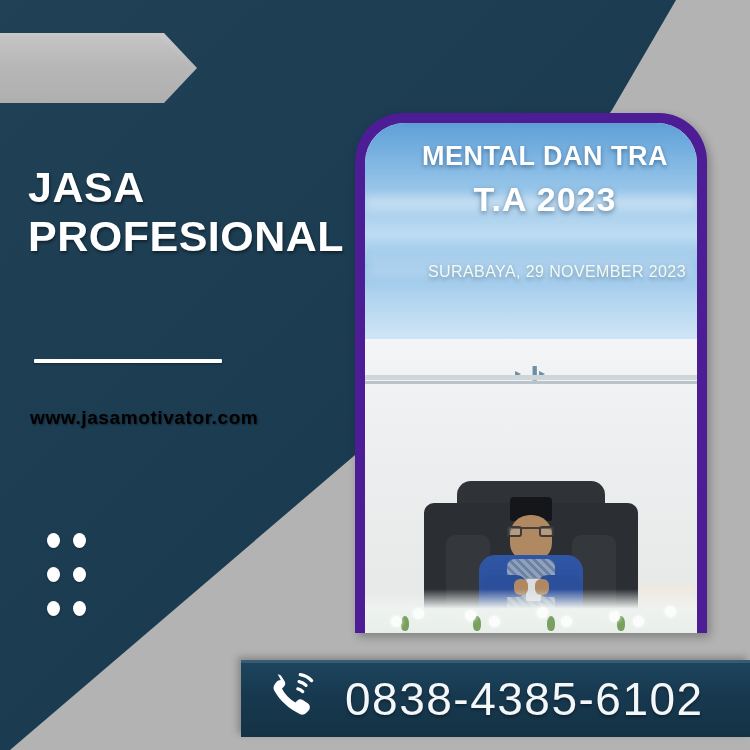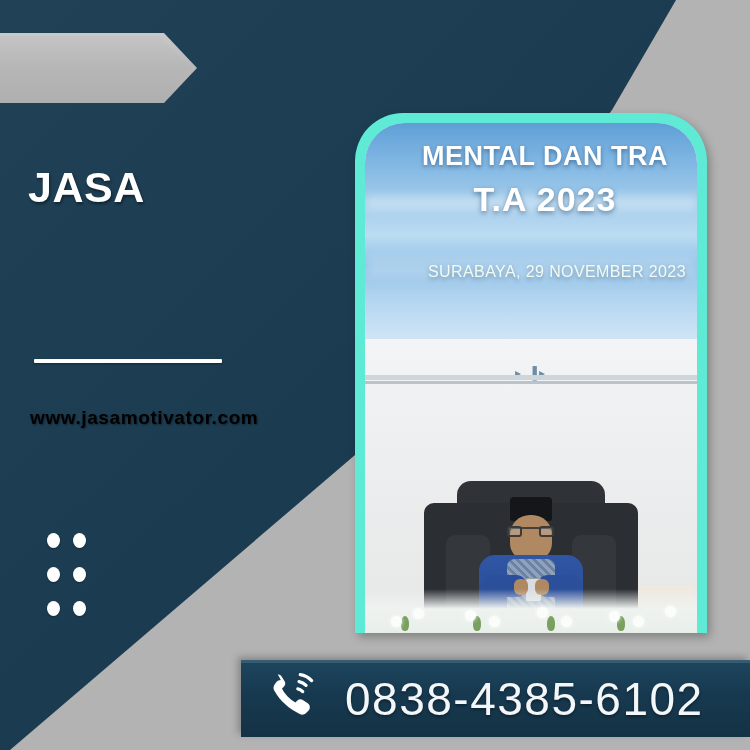--- a/index.html
+++ b/index.html
@@ -104,21 +104,21 @@
     border-radius:50%;
     background:#ffffff;
     box-shadow:0 1px 2px rgba(0,0,0,0.3);
   }
 
   
   .photo-card{
     position:absolute;
     left:355px; top:113px;
     width:352px; height:520px;
-    background:#5eead4;
+    background:#4c1d95;
     border-radius:48px 48px 0 0;
     z-index:8;
     box-shadow:3px 4px 10px rgba(0,0,0,0.28);
     padding:10px 10px 0 10px;
   }
   .photo{
     position:relative;
     width:100%; height:100%;
     border-radius:40px 40px 0 0;
     overflow:hidden;
@@ -354,20 +354,21 @@
 
 <div id="poster">
 
   <div class="navy-wedge"></div>
 
   <div class="arrow-banner"></div>
   <div class="arrow-banner-inner"></div>
 
   <div class="headline">
     <span class="l1">JASA</span>
+    <span class="l3">PROFESIONAL</span>
   </div>
 
   <div class="rule"></div>
 
   <div class="website">www.jasamotivator.com</div>
 
   <div class="dot-grid">
     <span class="dot"></span>
     <span class="dot"></span>
     <span class="dot"></span>

